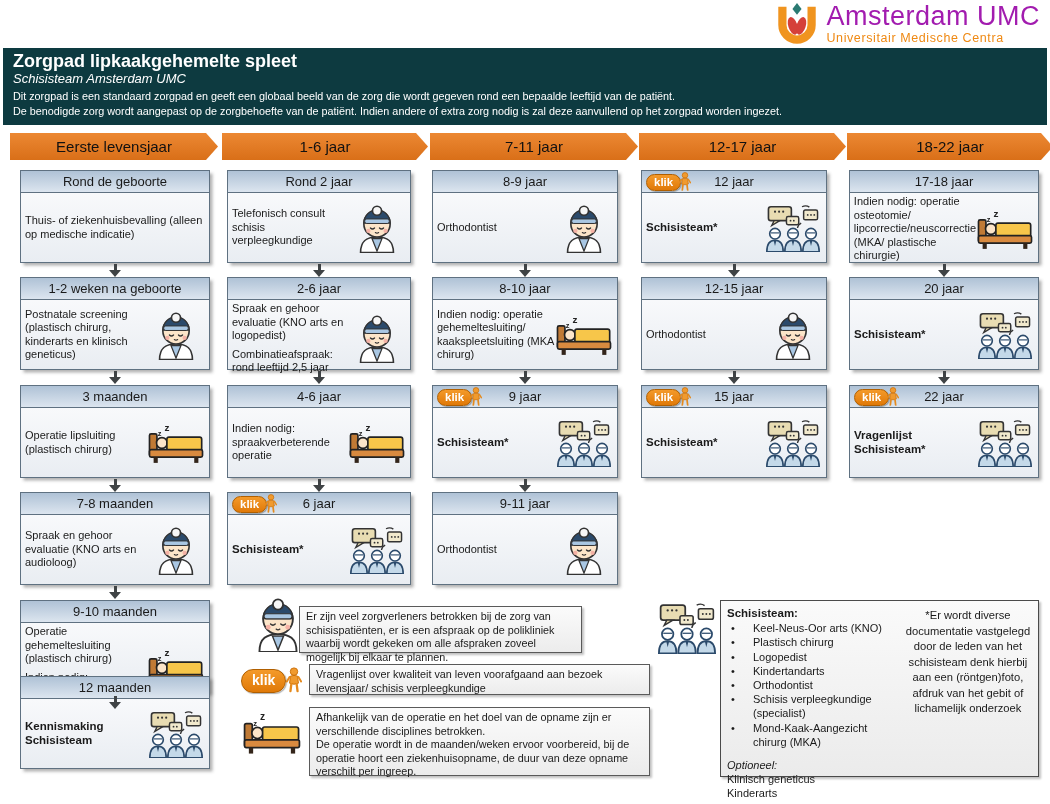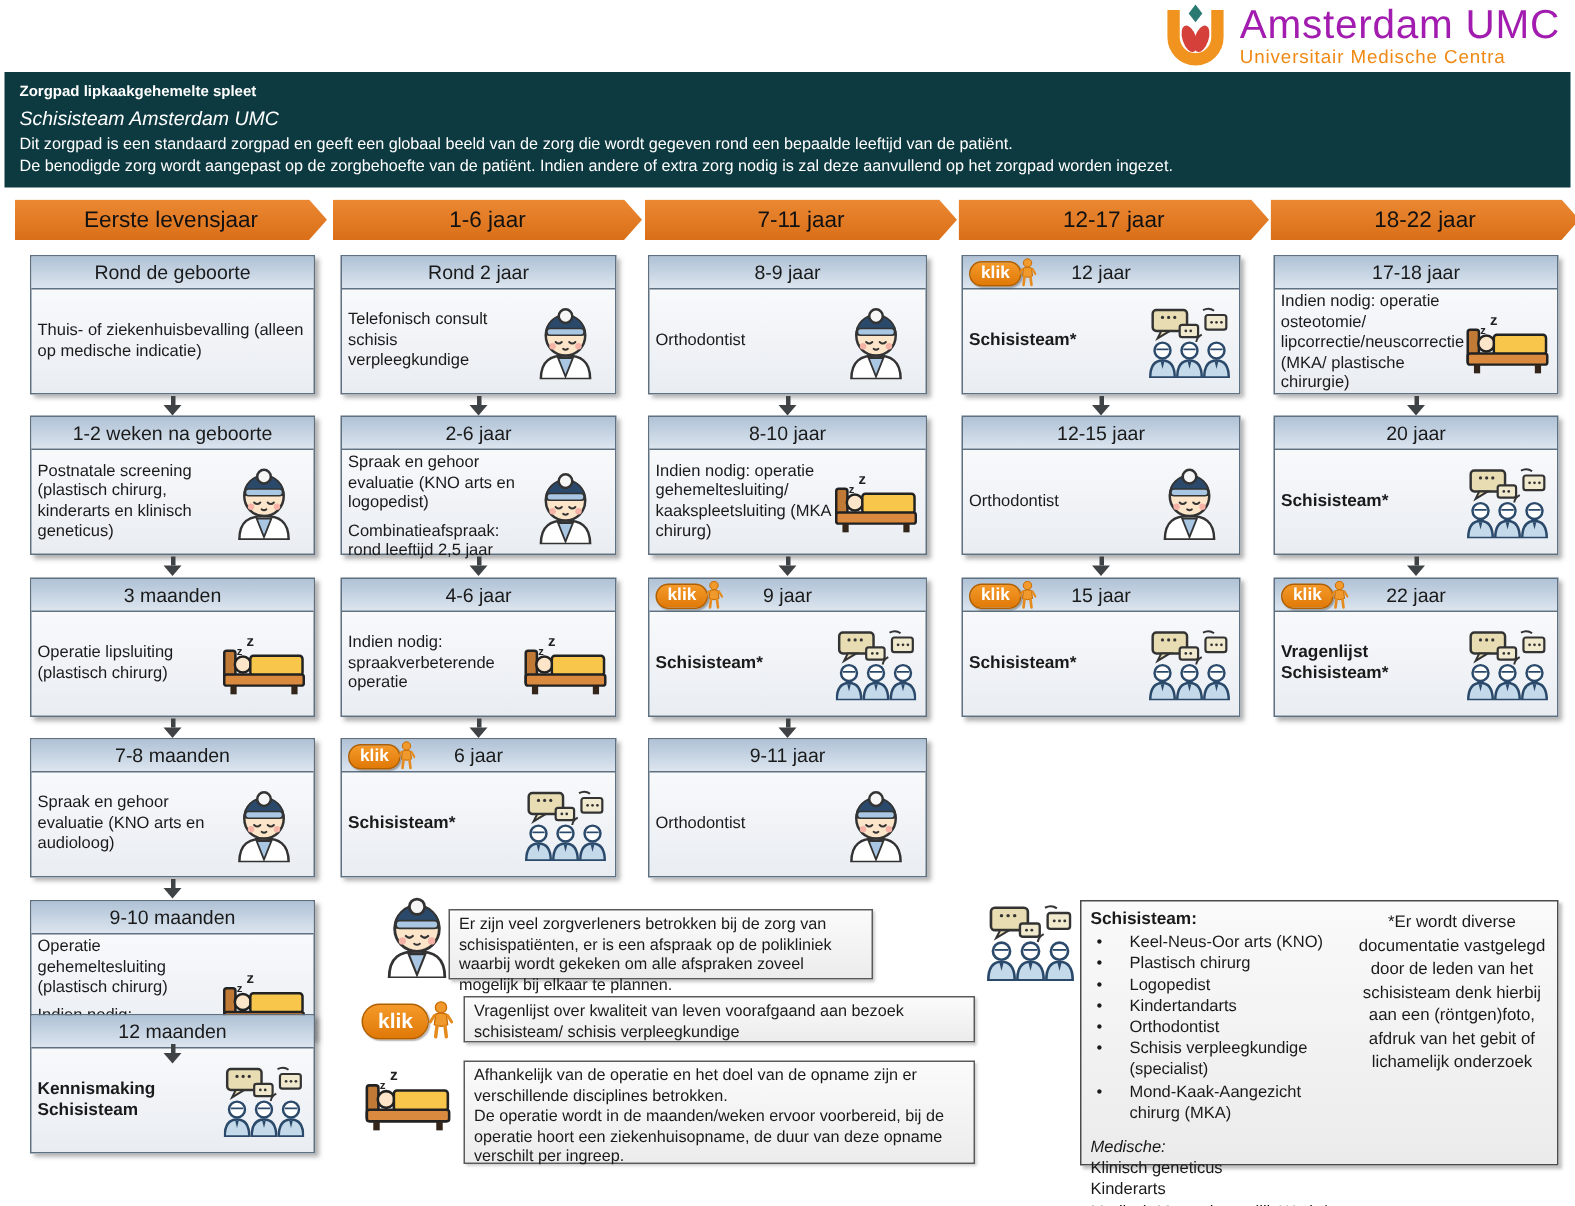--- a/index.html
+++ b/index.html
@@ -6,21 +6,21 @@
   .canvas{position:relative;width:1050px;height:804px;background:#fff;overflow:hidden;
           font-family:"Liberation Sans","DejaVu Sans",sans-serif;color:#1a1a1a;}
   
   .logo{position:absolute;top:2px;right:10px;display:flex;align-items:flex-start;gap:8px;}
   .logo-text{border-bottom:3px solid #ef8913;padding-bottom:3px;}
   .logo-title{font-size:27px;color:#a21caf;letter-spacing:.5px;line-height:28px;}
   .logo-sub{font-size:12.5px;color:#ef8913;letter-spacing:.6px;margin-top:1px;}
   
   .header-bar{position:absolute;left:3px;top:48px;width:1044px;height:77px;background:#0d3a40;
               color:#fff;padding:5px 10px;box-sizing:border-box;}
-  .hb-title{font-size:10px;font-weight:bold;line-height:17px;}
+  .hb-title{font-size:18px;font-weight:bold;line-height:17px;}
   .hb-sub{font-size:13px;font-style:italic;line-height:17px;margin-bottom:2px;}
   .hb-line{font-size:10.8px;line-height:14.5px;}
   
   .banner{position:absolute;top:133px;height:27px;line-height:27px;text-align:center;
           font-size:15px;color:#111;
           background:linear-gradient(180deg,#ec8833,#d96f18);
           clip-path:polygon(0 0,calc(100% - 12px) 0,100% 50%,calc(100% - 12px) 100%,0 100%);
           filter:drop-shadow(2px 2px 2px rgba(0,0,0,.35));}
   
   .pbox{position:absolute;height:93px;box-sizing:border-box;border:1.6px solid #5f7181;
@@ -431,21 +431,21 @@
         <use href="#sym-doctor"></use>
       </svg></div>
   <div class="legend-box" style="left:299px;top:606px;width:283px;height:47px">Er zijn veel zorgverleners betrokken bij de zorg van schisispatiënten, er is een afspraak op de polikliniek waarbij wordt gekeken om alle afspraken zoveel mogelijk bij elkaar te plannen.</div>
 
   <div class="legend-klik" style="left:241px;top:667px">
     <span class="klik-pill">klik</span>
     <svg width="16" height="27">
         <use href="#sym-klikfig"></use>
       </svg>
   </div>
-  <div class="legend-box" style="left:309px;top:664px;width:341px;height:31px">Vragenlijst over kwaliteit van leven voorafgaand aan bezoek schisisteam/ schisis verpleegkundige</div>
+  <div class="legend-box" style="left:309px;top:664px;width:341px;height:31px">Vragenlijst over kwaliteit van leven voorafgaand aan bezoek levensjaar/ schisis verpleegkundige</div>
 
   <div class="legend-icon" style="left:242px;top:710px"><svg width="60" height="46">
         <use href="#sym-bed"></use>
       </svg></div>
   <div class="legend-box" style="left:309px;top:707px;width:341px;height:69px">
     <div>Afhankelijk van de operatie en het doel van de opname zijn er verschillende disciplines betrokken.</div>
     <div>De operatie wordt in de maanden/weken ervoor voorbereid, bij de operatie hoort een ziekenhuisopname, de duur van deze opname verschilt per ingreep.</div>
   </div>
 
   <div class="legend-icon" style="left:658px;top:602px"><svg width="58" height="52">
@@ -475,21 +475,21 @@
           <span>Orthodontist</span>
         </div>
       <div class="tl-li">
           <span class="bullet">•</span>
           <span>Schisis verpleegkundige (specialist)</span>
         </div>
       <div class="tl-li">
           <span class="bullet">•</span>
           <span>Mond-Kaak-Aangezicht chirurg (MKA)</span>
         </div>
-      <div class="tl-opt-title">Medische:</div>
+      <div class="tl-opt-title">Optioneel:</div>
       <div>Klinisch geneticus</div>
       <div>Kinderarts</div>
       <div>Medisch Maatschappelijk Werk / Psycholoog</div>
     </div>
     <div class="team-right">*Er wordt diverse documentatie vastgelegd door de leden van het schisisteam denk hierbij aan een (röntgen)foto, afdruk van het gebit of lichamelijk onderzoek</div>
   </div>
 
 </div>
 
 </body></html>

